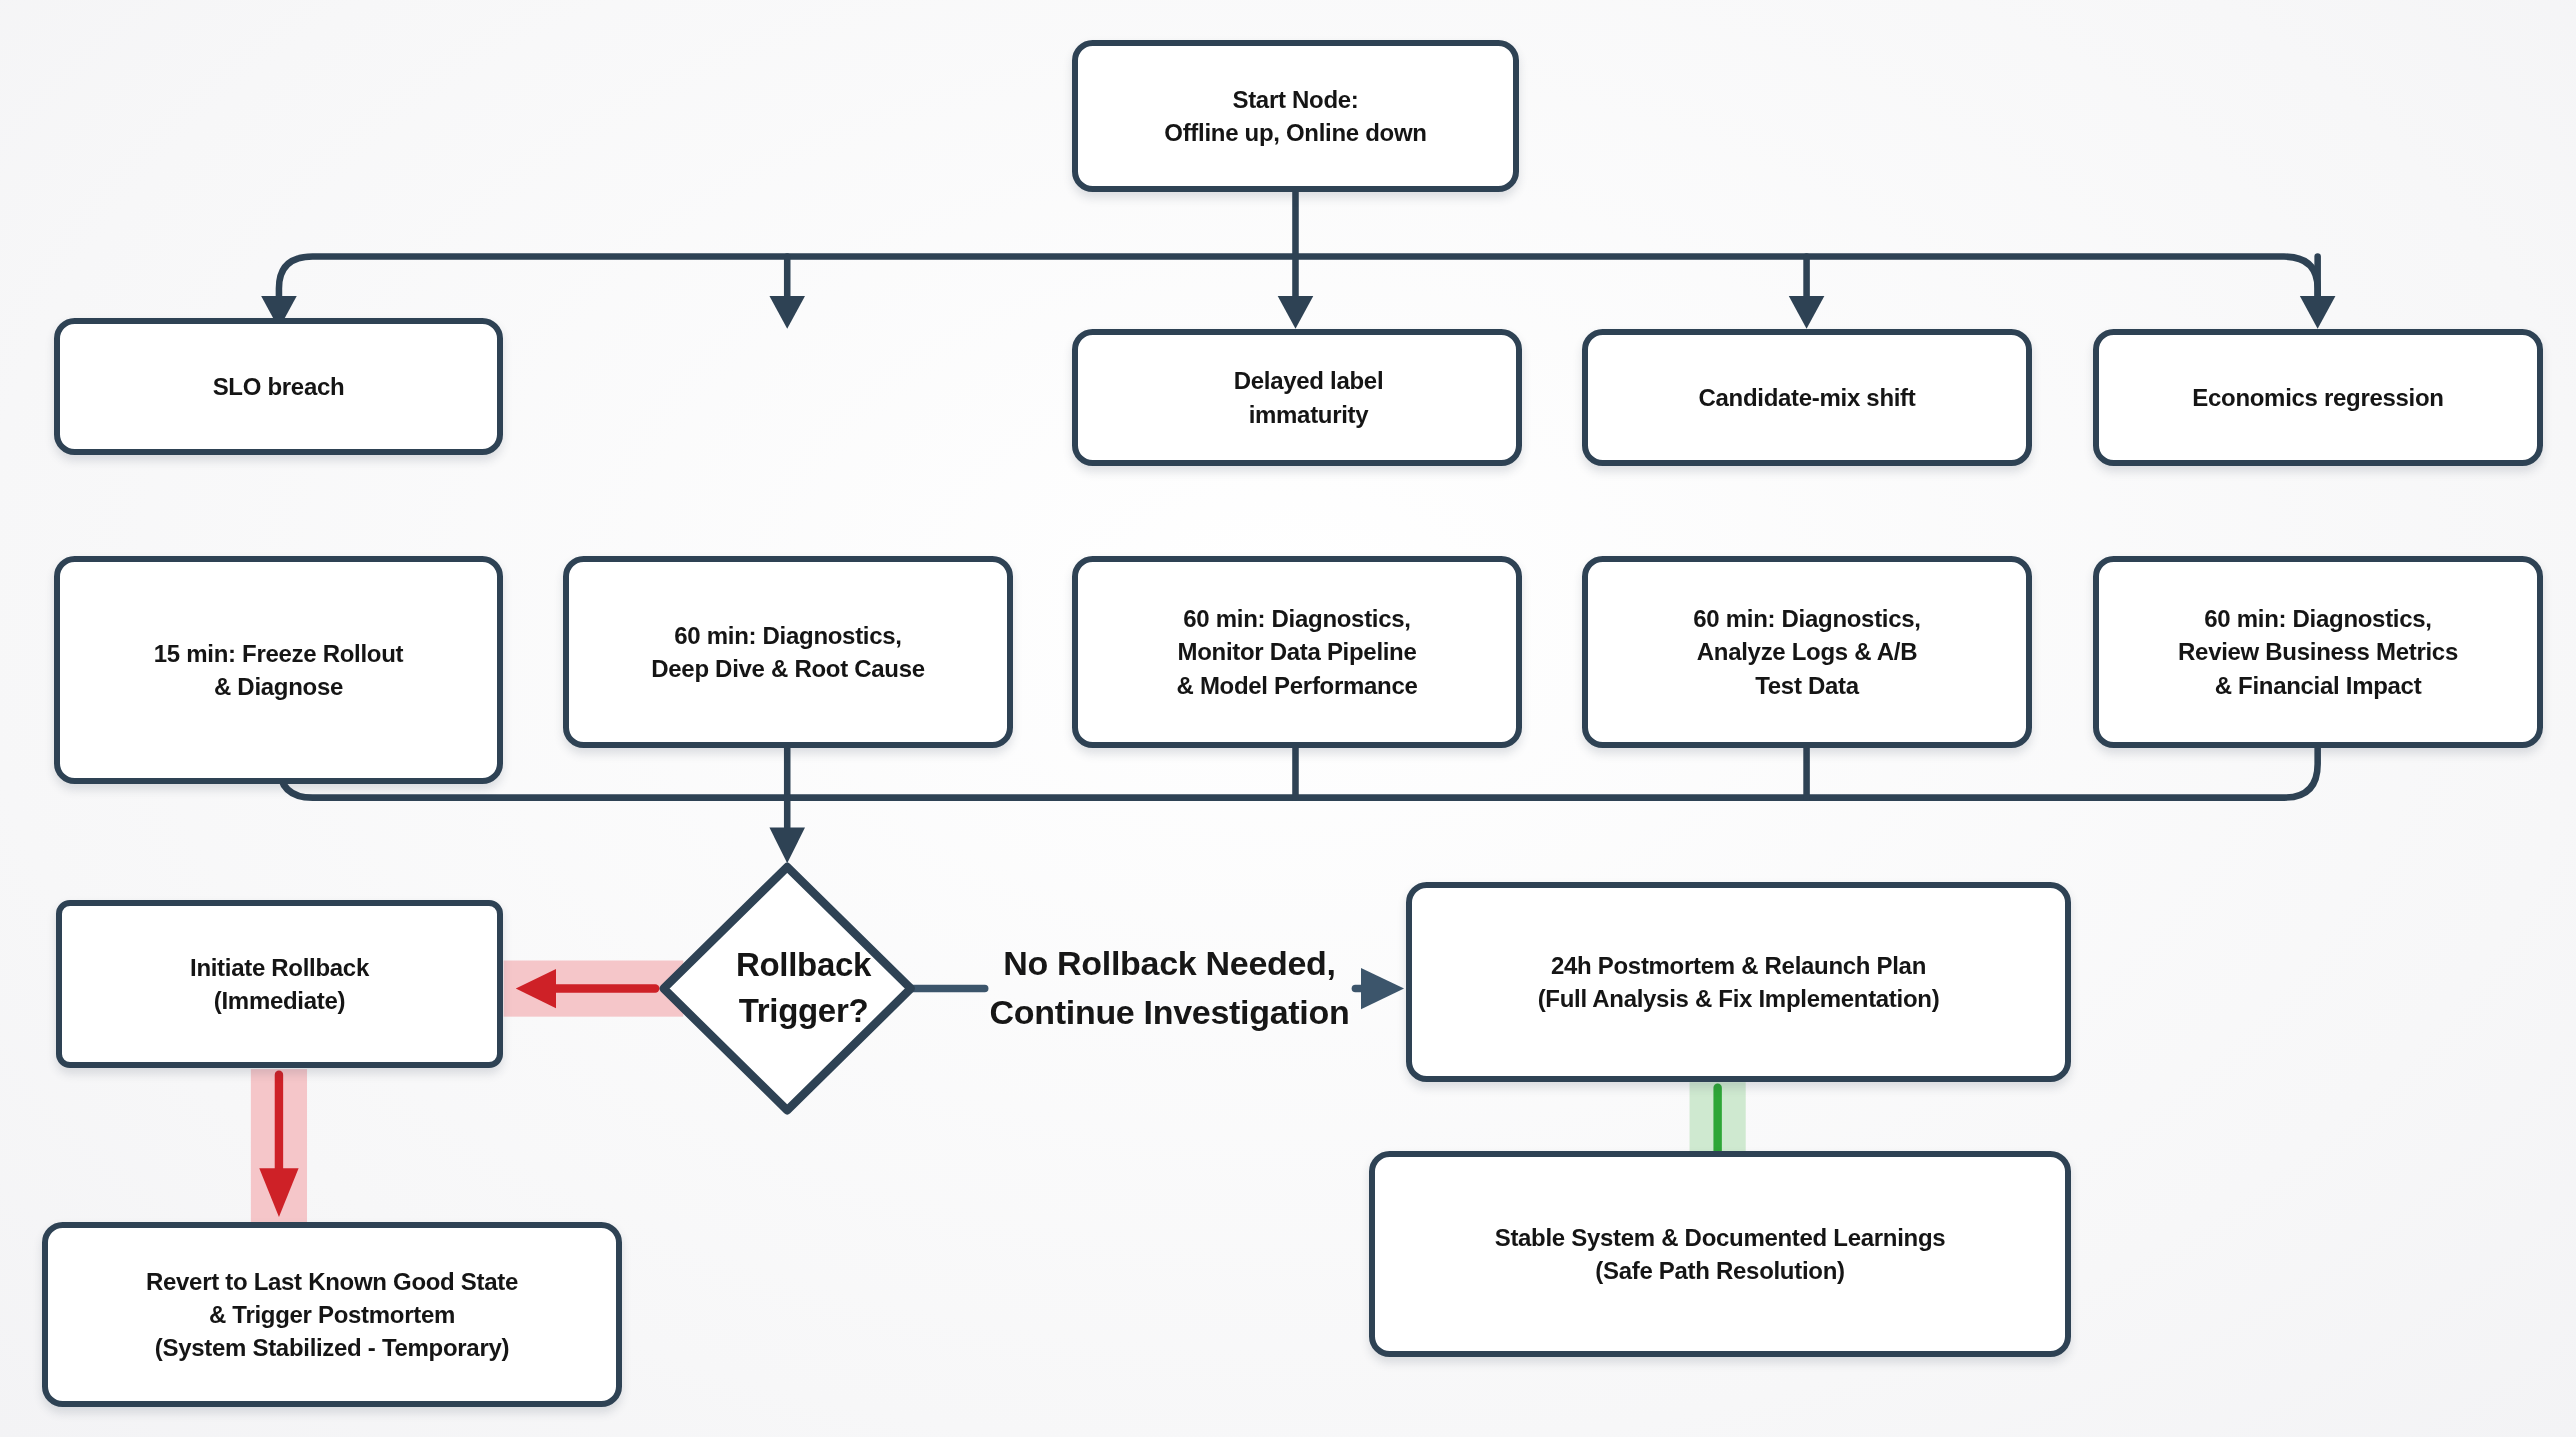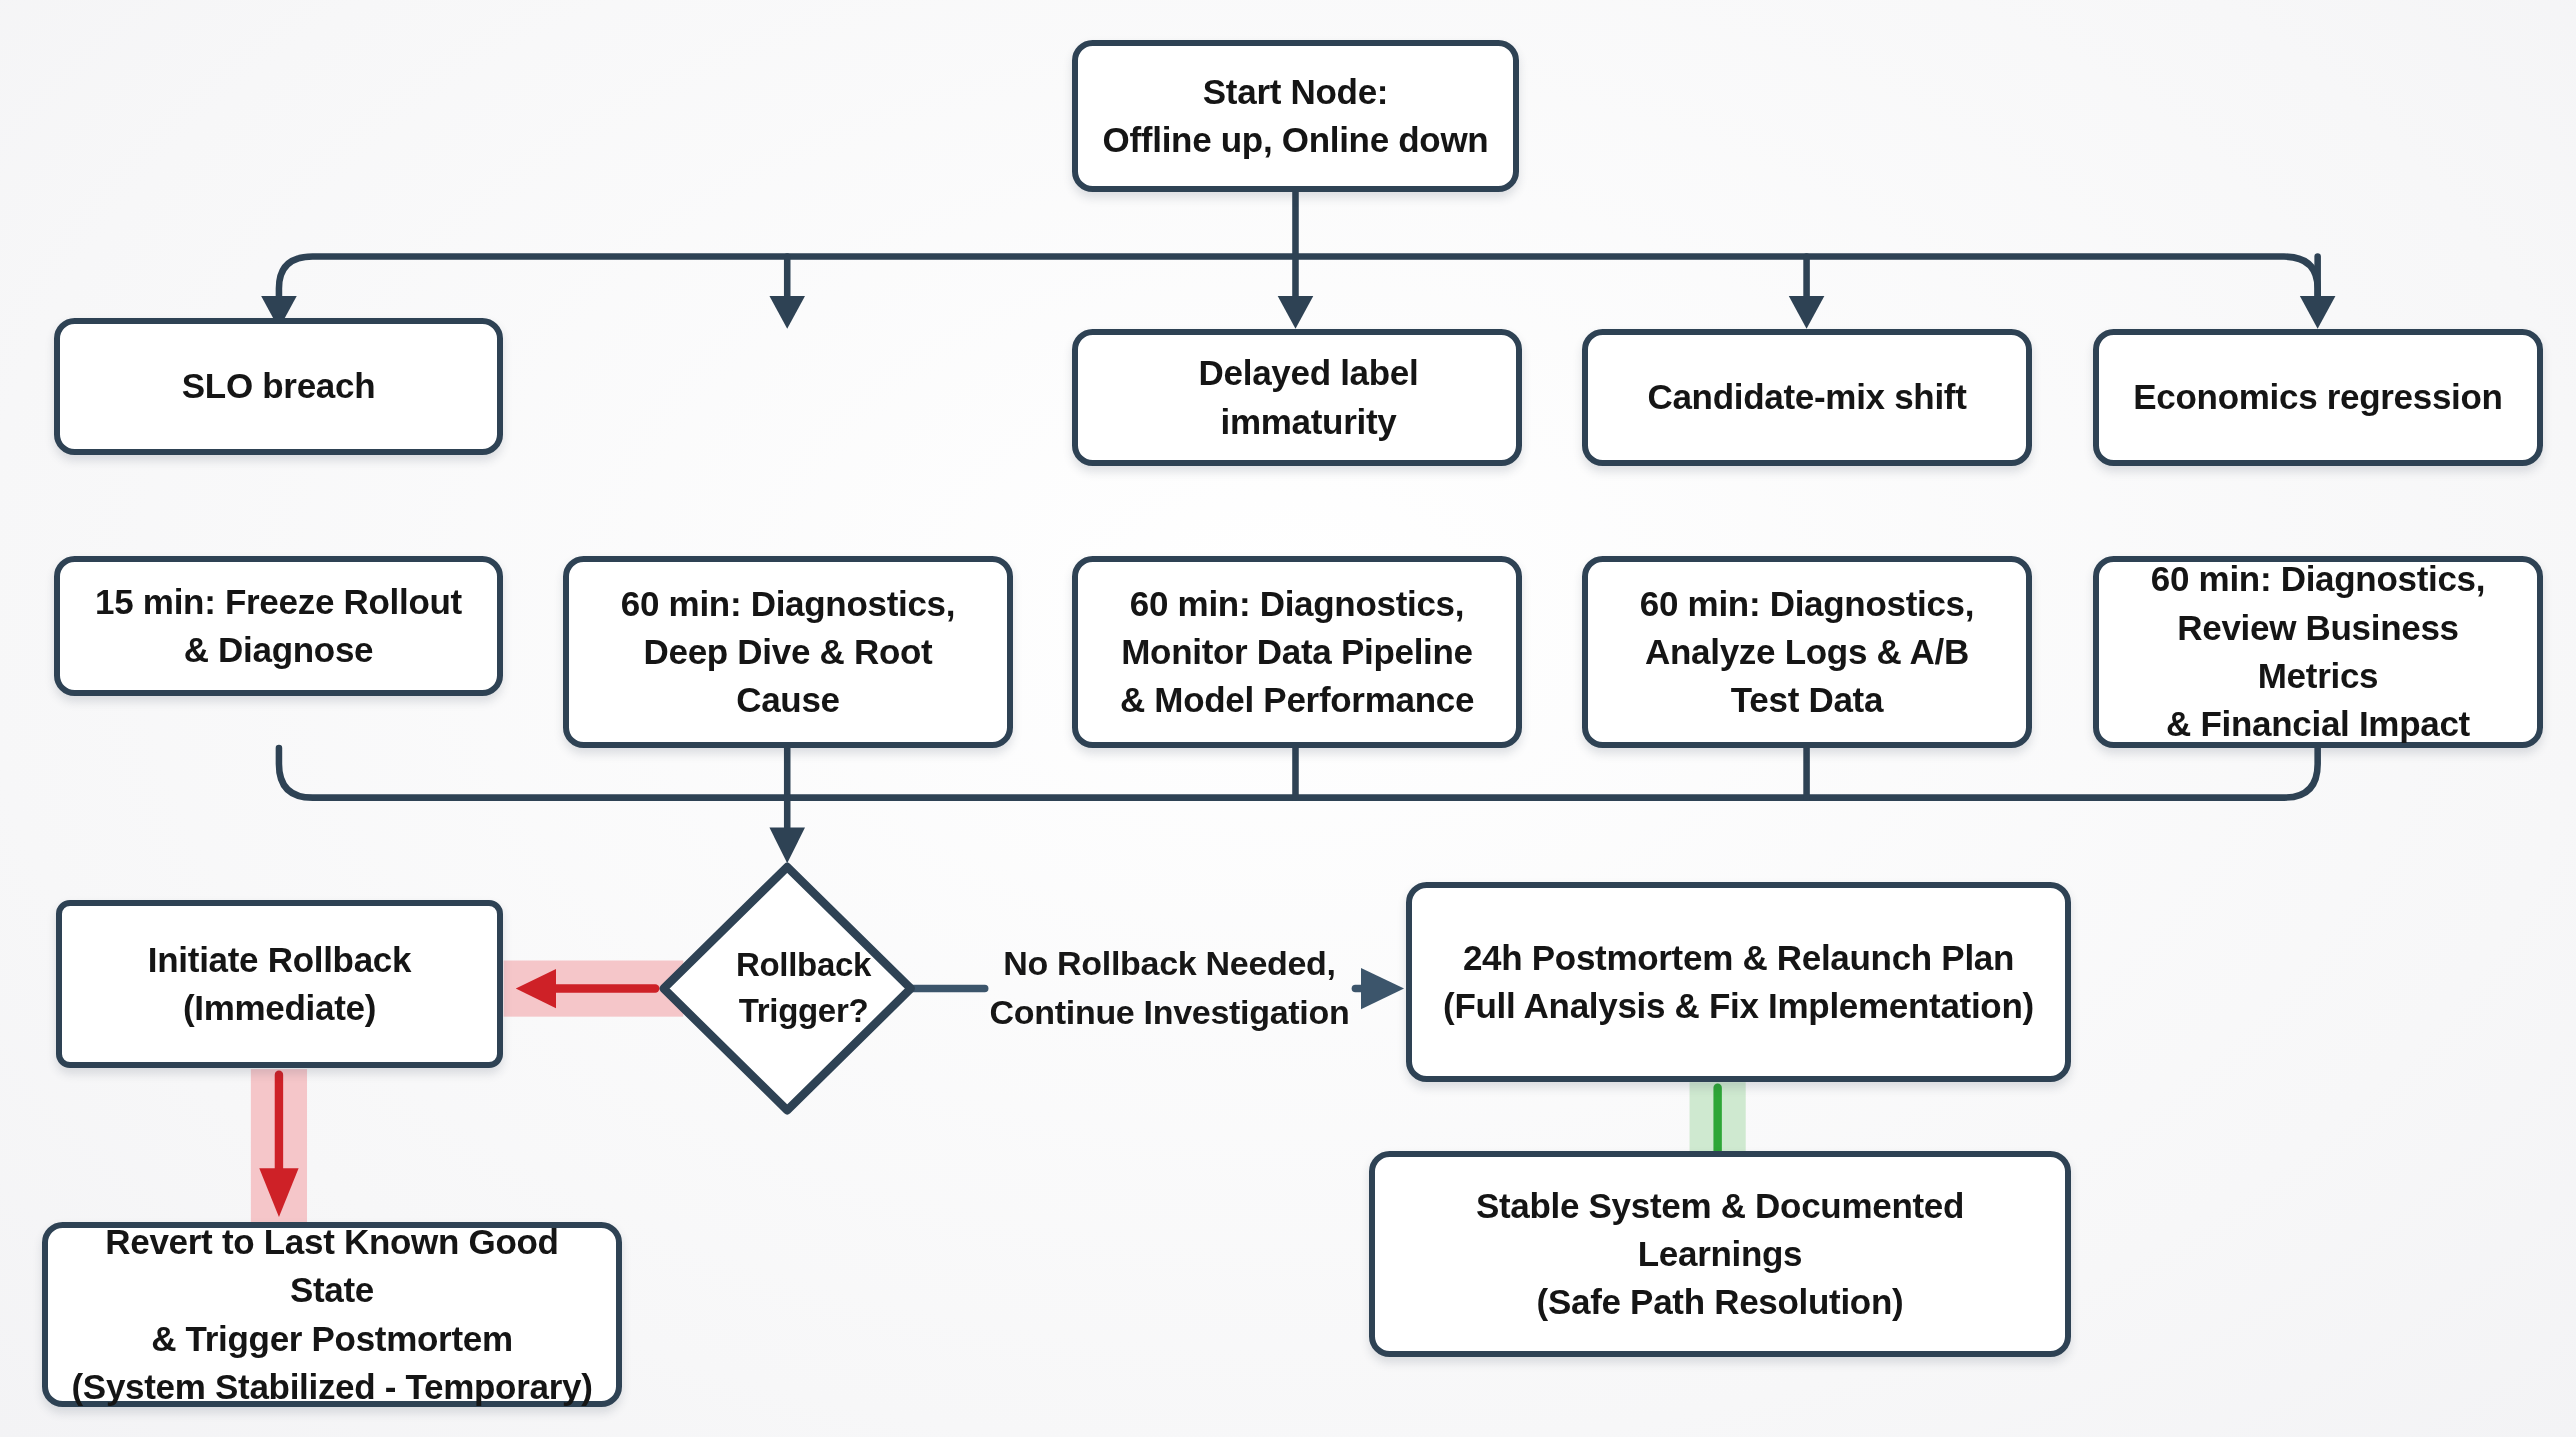--- a/index.html
+++ b/index.html
@@ -8,21 +8,21 @@
     position: relative; width: 2576px; height: 1438px;
     background: radial-gradient(ellipse at 50% 42%, #ffffff 0%, #f7f7f8 72%, #f3f3f5 100%);
     font-family: "Liberation Sans", sans-serif;
   }
   .wires { position: absolute; left: 0; top: 0; width: 2576px; height: 1438px; }
   .node {
     position: absolute; box-sizing: border-box;
     background: #ffffff; border: 6.6px solid #2e4254; border-radius: 20.6px;
     display: flex; align-items: center; justify-content: center;
     text-align: center; white-space: pre-line;
-    font-weight: 600; font-size: 35px; line-height: 1.38; letter-spacing: -0.3px;
+    font-weight: 600; font-size: 24px; line-height: 1.38; letter-spacing: -0.3px;
     color: #151515; padding: 9.4px 19px;
     box-shadow: 0 5.6px 9.4px rgba(45, 62, 80, 0.15);
   }
   .plain-label {
     position: absolute; box-sizing: border-box;
     display: flex; align-items: center; justify-content: center;
     text-align: center; white-space: pre-line;
     font-weight: 600; font-size: 34px; line-height: 1.45; letter-spacing: -0.3px;
     color: #171717;
     text-shadow: 0 0 9.4px #ffffff, 0 0 3.7px #ffffff;
@@ -34,21 +34,21 @@
     font-weight: 600; font-size: 33px; line-height: 1.4; letter-spacing: -0.3px;
     color: #151515; background: transparent; border: none; box-shadow: none;
   }
   
   #n-start      { left: 1072px; top: 40px;  width: 447px; height: 152px; }
   #n-trigger-0  { left: 54px;   top: 318px; width: 449px; height: 137px; }
   #n-trigger-1  { left: 563px;  top: 329px; width: 450px; height: 137px; }
   #n-trigger-2  { left: 1072px; top: 329px; width: 450px; height: 137px; padding-left: 42px; }
   #n-trigger-3  { left: 1582px; top: 329px; width: 450px; height: 137px; }
   #n-trigger-4  { left: 2093px; top: 329px; width: 450px; height: 137px; }
-  #n-action-0   { left: 54px;   top: 556px; width: 449px; height: 140px; }
+  #n-action-0   { left: 54px;   top: 556px; width: 449px; height: 228px; }
   #n-action-1   { left: 563px;  top: 556px; width: 450px; height: 192px; }
   #n-action-2   { left: 1072px; top: 556px; width: 450px; height: 192px; }
   #n-action-3   { left: 1582px; top: 556px; width: 450px; height: 192px; }
   #n-action-4   { left: 2093px; top: 556px; width: 450px; height: 192px; }
   #n-initiate   { left: 56px;   top: 900px; width: 447px; height: 168px; border-radius: 14px; }
   #n-revert     { left: 42px;   top: 1222px; width: 580px; height: 185px; }
   #n-postmortem { left: 1406px; top: 882px;  width: 665px; height: 200px; }
   #n-stable     { left: 1369px; top: 1151px; width: 702px; height: 206px; }
   #n-decision-label { left: 710px; top: 904px; width: 187px; height: 168px; }
   #n-edge-label { left: 973px; top: 932px; width: 393px; height: 112px; }

